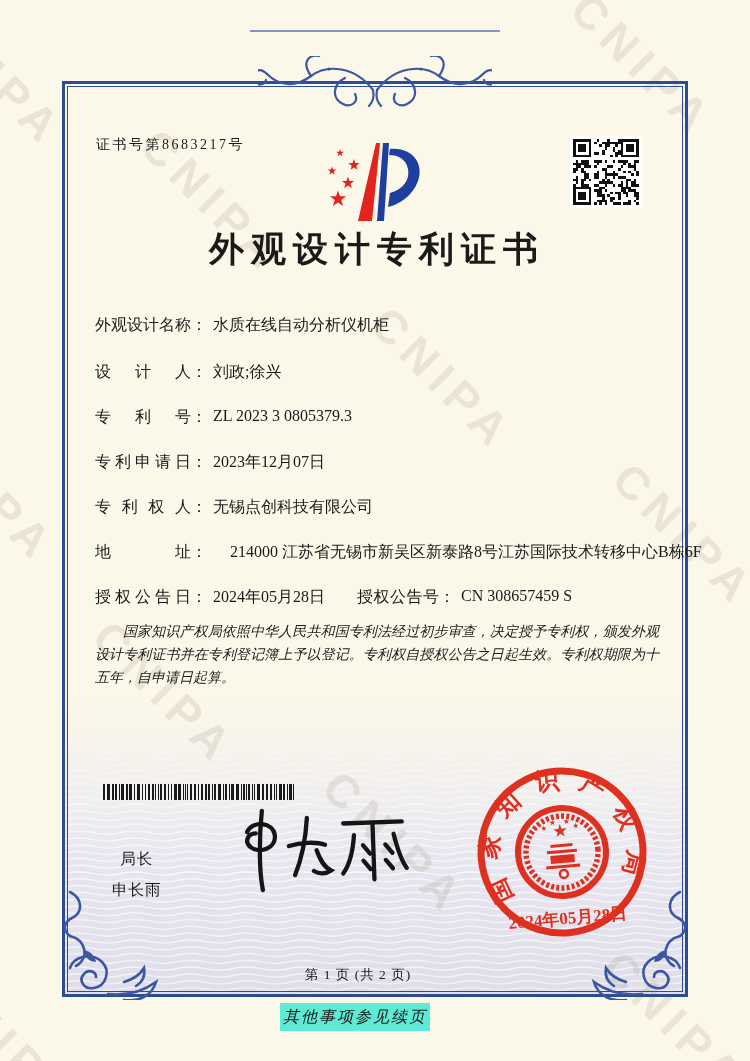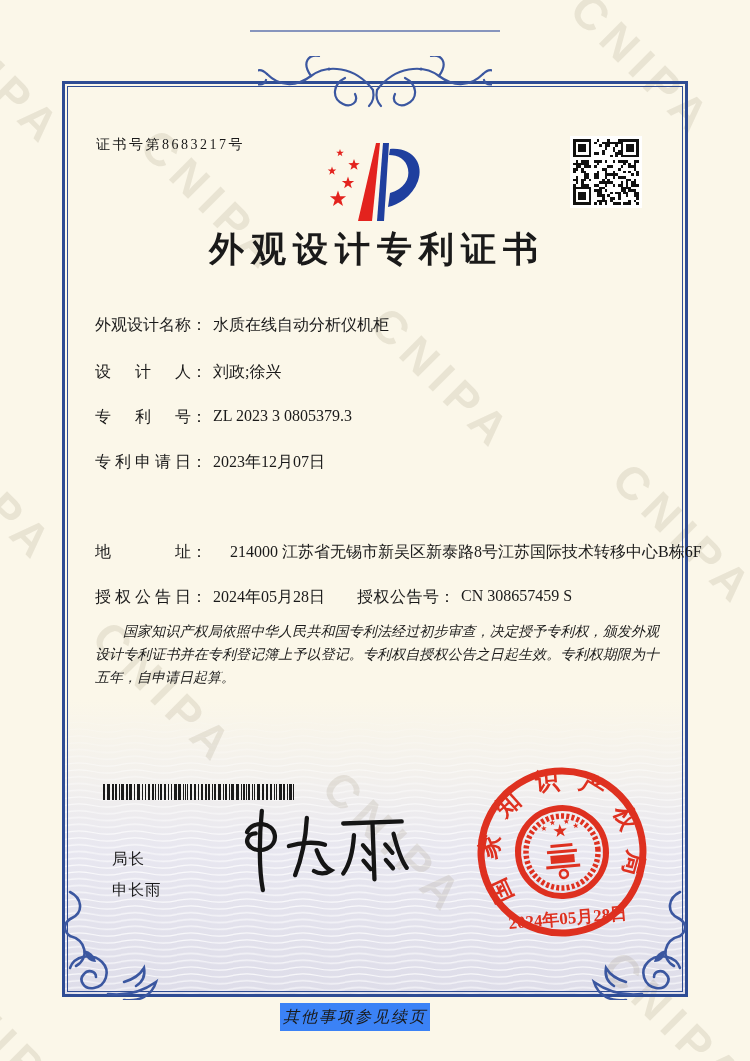--- a/index.html
+++ b/index.html
@@ -52,28 +52,28 @@
 
   
   .paras{position:absolute;left:95px;top:620px;width:564px;font-size:14px;
          line-height:23.2px;font-style:italic;z-index:5;text-align:justify;}
   .paras p{margin:0 0 9px 0;text-indent:2em;}
 
   
   .barcode{position:absolute;left:103px;top:784px;width:196px;height:16px;z-index:5;}
   .signer{position:absolute;left:112px;top:843px;z-index:5;
           font-family:"Liberation Sans","DejaVu Sans",sans-serif;font-size:15.5px;
-          letter-spacing:1px;line-height:31px;}
+          letter-spacing:1px;line-height:31px;text-align:center;}
   .signature{position:absolute;left:234px;top:798px;z-index:6;}
   .seal{position:absolute;left:472px;top:762px;width:180px;height:180px;z-index:6;
         transform:rotate(-5deg);opacity:.95;}
   .page-info{position:absolute;left:0;right:34px;top:966px;text-align:center;
              font-size:13.5px;z-index:5;letter-spacing:1px;}
   .footer-note{position:absolute;left:280px;top:1003px;width:150px;height:28px;
-               background:#3b82f6;z-index:5;text-align:center;line-height:28px;
+               background:#5eead4;z-index:5;text-align:center;line-height:28px;
                font-size:16px;font-style:italic;letter-spacing:2px;}
 </style>
 </head>
 <body>
 
 <div class="page">
 
   <span class="wm" style="left:-52px;top:-8px">CNIPA</span>
   <span class="wm" style="left:168px;top:118px">CNIPA</span>
   <span class="wm" style="left:598px;top:-18px">CNIPA</span>
@@ -451,20 +451,23 @@
   </div>
   <div class="frow" style="top:362px">
     <span class="flabel">设计人</span><span class="fcolon">：</span><span class="fval">刘政;徐兴</span>
   </div>
   <div class="frow" style="top:407px">
     <span class="flabel">专利号</span><span class="fcolon">：</span><span class="fval">ZL 2023 3 0805379.3</span>
   </div>
   <div class="frow" style="top:452px">
     <span class="flabel">专利申请日</span><span class="fcolon">：</span><span class="fval">2023年12月07日</span>
   </div>
+  <div class="frow" style="top:497px">
+    <span class="flabel">专利权人</span><span class="fcolon">：</span><span class="fval">无锡点创科技有限公司</span>
+  </div>
   <div class="frow" style="top:542px">
     <span class="flabel">地址</span><span class="fcolon">：</span><span class="fval wrap">214000 江苏省无锡市新吴区新泰路8号江苏国际技术转移中心B栋6F</span>
   </div>
   <div class="frow" style="top:587px">
     <span class="flabel">授权公告日</span><span class="fcolon">：</span><span class="fval">2024年05月28日</span>
     <span class="fpair2">
       <span class="flabel">授权公告号</span><span class="fcolon">：</span><span class="fval">CN 308657459 S</span>
     </span>
   </div>
 
@@ -578,15 +581,16 @@
         <rect x="-11" y="-8" width="22" height="3" stroke="none"></rect>
         <rect x="-15" y="-2" width="30" height="3" stroke="none"></rect>
         <rect x="-12" y="3" width="24" height="8" stroke="none"></rect>
         <rect x="-17" y="13" width="34" height="3" stroke="none"></rect>
         <circle cx="0" cy="22" r="4" fill="none" stroke-width="2.5"></circle>
       </g>
       <text y="72" text-anchor="middle" font-size="17" font-weight="bold" stroke="none" font-family="Liberation Serif, DejaVu Serif, serif">2024年05月28日</text>
     </g>
   </svg>
 
+  <div class="page-info">第 1 页 (共 2 页)</div>
   <div class="footer-note">其他事项参见续页</div>
 
 </div>
 
 </body></html>

